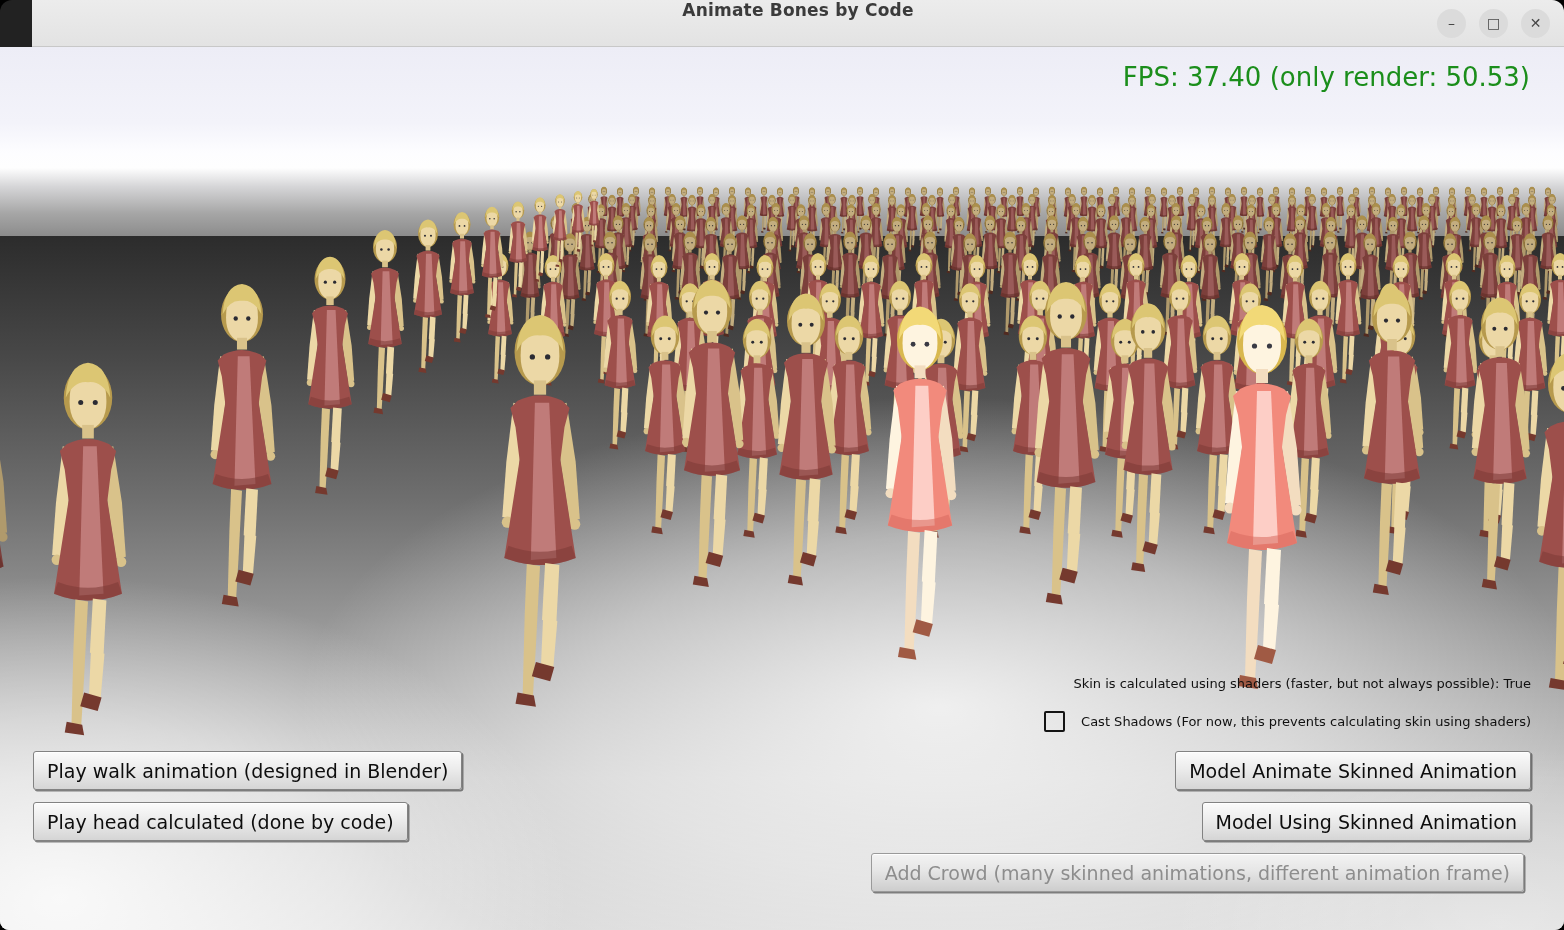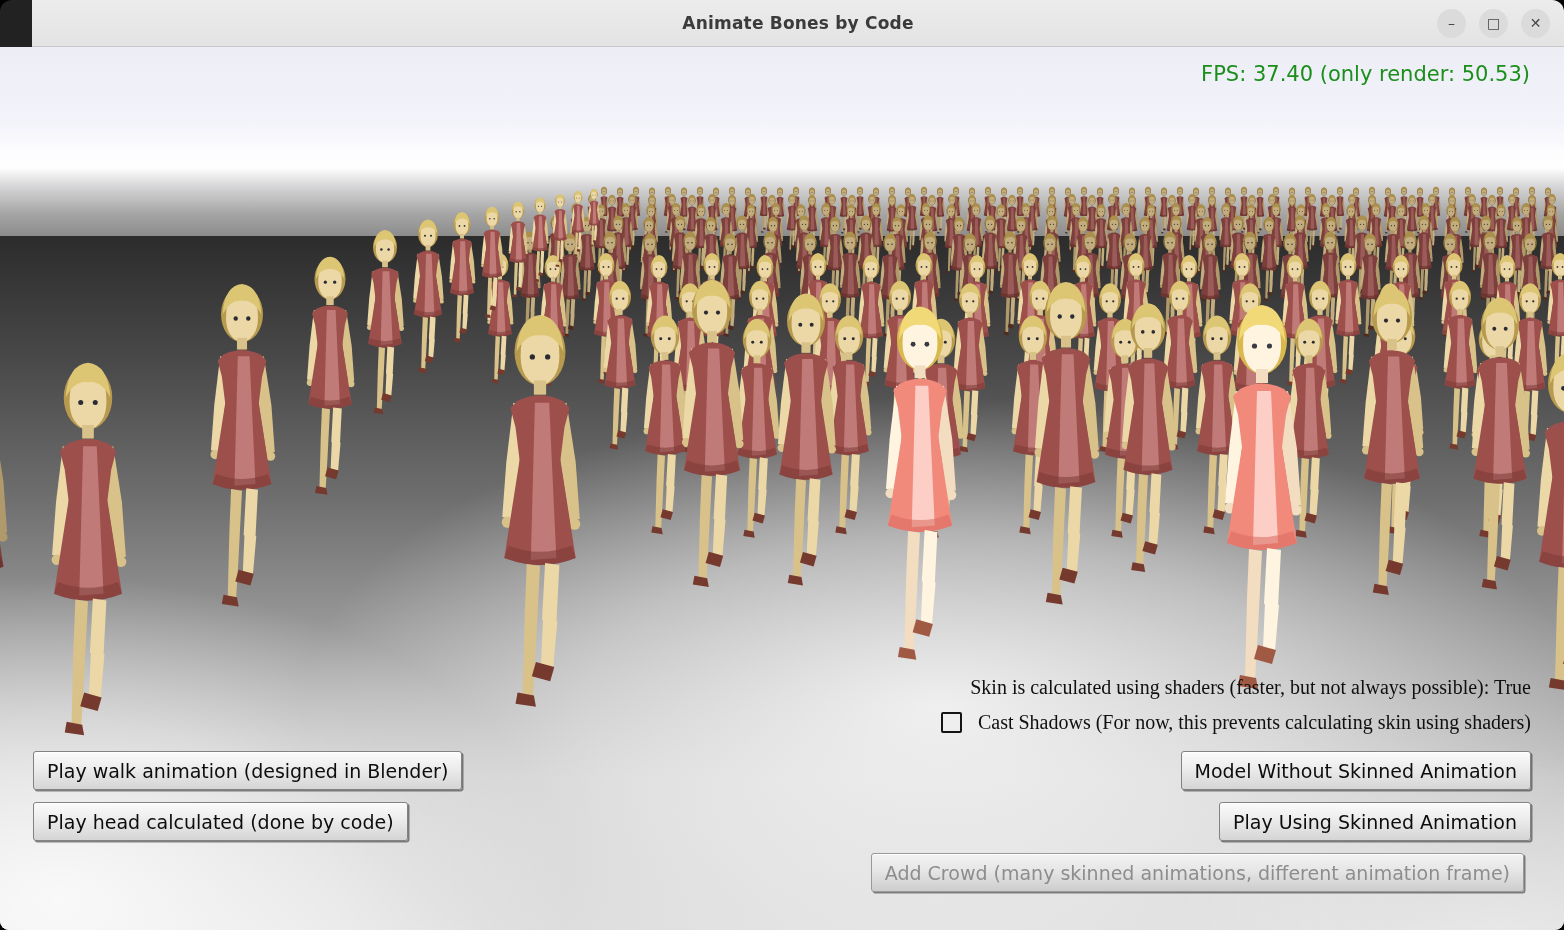--- a/index.html
+++ b/index.html
@@ -1,29 +1,29 @@
 <!DOCTYPE html>
 <html><head>
 <meta charset="utf-8">
 <style>
   html,body{margin:0;padding:0;background:#000;}
   body{width:1564px;height:930px;overflow:hidden;font-family:"DejaVu Sans","Liberation Sans",sans-serif;}
   .window{position:relative;width:1564px;height:930px;border-radius:12px 12px 9px 9px;overflow:hidden;background:#222;}
   
-  .titlebar{position:relative;height:46px;background:linear-gradient(#ececec,#e3e3e3);border-bottom:1px solid #c8c8c8;display:flex;align-items:center;justify-content:center;margin-left:32px;}
+  .titlebar{position:relative;height:46px;background:linear-gradient(#ececec,#e3e3e3);border-bottom:1px solid #c8c8c8;display:flex;align-items:flex-start;justify-content:center;margin-left:32px;}
   .title{font-size:17px;font-weight:bold;color:#3b3b3b;letter-spacing:.2px;}
   .controls{position:absolute;right:14px;top:0;height:46px;display:flex;align-items:center;gap:13px;}
   .wbtn{width:29px;height:29px;border-radius:50%;background:#dbdbdb;border:none;display:flex;align-items:center;justify-content:center;color:#474747;font-size:14px;line-height:1;cursor:pointer;padding:0;font-family:"DejaVu Sans",sans-serif;}
   .wbtn span{pointer-events:none;}
   
   .viewport{position:relative;width:1564px;height:884px;background:#8c8c8c;}
   #scene{position:absolute;inset:0;display:block;}
   
-  .fps{position:absolute;top:15px;right:34px;font-size:21px;}
-  .infoline{position:absolute;right:33px;white-space:nowrap;font-size:20px;color:#101010;font-family:Liberation Serif, serif;}
+  .fps{position:absolute;top:15px;right:34px;font-size:26px;}
+  .infoline{position:absolute;right:33px;white-space:nowrap;font-size:13px;color:#101010;}
   .info1{top:629px;}
   .info2{top:664px;display:flex;align-items:center;gap:16px;}
   .cb{display:inline-block;width:17px;height:17px;border:2px solid #141414;border-radius:2px;background:transparent;flex:none;cursor:pointer;}
   
   .btn{position:absolute;height:39px;font-size:19px;color:#0d0d0d;padding:0 13px;border:1px solid #828282;border-radius:3px;background:linear-gradient(#fbfbfb,#ececec 45%,#d5d5d5);box-shadow:inset 0 1px 0 rgba(255,255,255,.9),1.5px 1.5px 0 rgba(40,40,40,.55);cursor:pointer;font-family:"DejaVu Sans","Liberation Sans",sans-serif;white-space:nowrap;}
   .bl{left:33px;}
   .b-r{right:33px;}
   .t1{top:704px;text-align:center;}.t2{top:755px;}.t3{top:806px;}
   .btn[disabled]{color:#8d8d8d;background:linear-gradient(#f3f3f3,#e6e6e6 45%,#cdcdcd);border-color:#9a9a9a;cursor:default;margin-left:12px;}
   .badd{right:40px;}
@@ -423,18 +423,18 @@
     <div class="infoline info1">Skin is calculated using shaders (faster, but not always possible): True</div>
 
     <div class="infoline info2">
       <span class="cb"></span>
       <span>Cast Shadows (For now, this prevents calculating skin using shaders)</span>
     </div>
 
     <button class="btn bl t1">Play walk animation (designed in Blender)</button>
     <button class="btn bl t2">Play head calculated (done by code)</button>
 
-    <button class="btn b-r t1">Model Without Skinned Animation</button>
-    <button class="btn b-r t2">Play Using Skinned Animation</button>
+    <button class="btn b-r t1">Model Animate Skinned Animation</button>
+    <button class="btn b-r t2">Model Using Skinned Animation</button>
     <button class="btn badd t3" disabled="">Add Crowd (many skinned animations, different animation frame)</button>
   </div>
 
 </div>
 
 </body></html>

